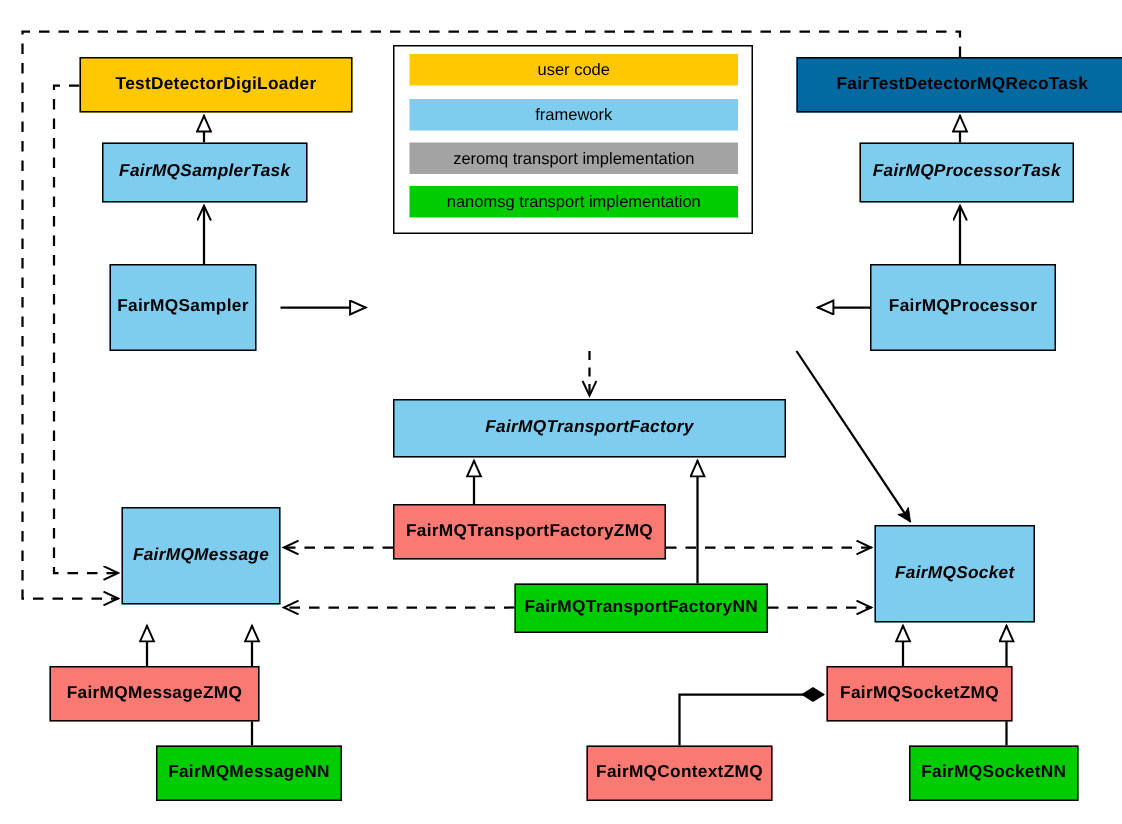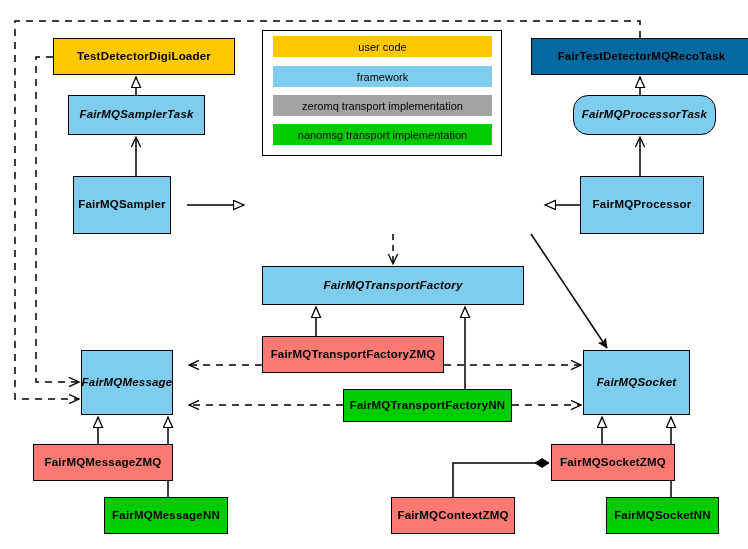--- a/index.html
+++ b/index.html
@@ -124,21 +124,21 @@
   </div>
 
   <div class="node" style="left:531px;top:38px;width:221px;height:37px;background:#0369a1;justify-content:center;">
     <span>FairTestDetectorMQRecoTask</span>
   </div>
 
   <div class="node abstract" style="left:68px;top:95px;width:137px;height:40px;background:#7FCDEE;">
     <span>FairMQSamplerTask</span>
   </div>
 
-  <div class="node abstract" style="left:573px;top:95px;width:143px;height:40px;background:#7FCDEE;border-radius:15px;">
+  <div class="node abstract" style="left:573px;top:95px;width:143px;height:40px;background:#7FCDEE;">
     <span>FairMQProcessorTask</span>
   </div>
 
   <div class="node" style="left:73px;top:176px;width:98px;height:58px;background:#7FCDEE;">
     <span>FairMQSampler</span>
   </div>
 
 
   <div class="node" style="left:580px;top:176px;width:124px;height:58px;background:#7FCDEE;">
     <span>FairMQProcessor</span>
@@ -149,21 +149,21 @@
   </div>
 
   <div class="node" style="left:262px;top:336px;width:182px;height:37px;background:#FA7A73;">
     <span>FairMQTransportFactoryZMQ</span>
   </div>
 
   <div class="node" style="left:343px;top:389px;width:169px;height:33px;background:#00CC00;">
     <span>FairMQTransportFactoryNN</span>
   </div>
 
-  <div class="node abstract" style="left:81px;top:350px;width:92px;height:65px;background:#7FCDEE;">
+  <div class="node abstract" style="left:81px;top:338px;width:106px;height:65px;background:#7FCDEE;">
     <span>FairMQMessage</span>
   </div>
 
   <div class="node abstract" style="left:583px;top:350px;width:107px;height:65px;background:#7FCDEE;">
     <span>FairMQSocket</span>
   </div>
 
   <div class="node" style="left:33px;top:444px;width:140px;height:37px;background:#FA7A73;">
     <span>FairMQMessageZMQ</span>
   </div>

